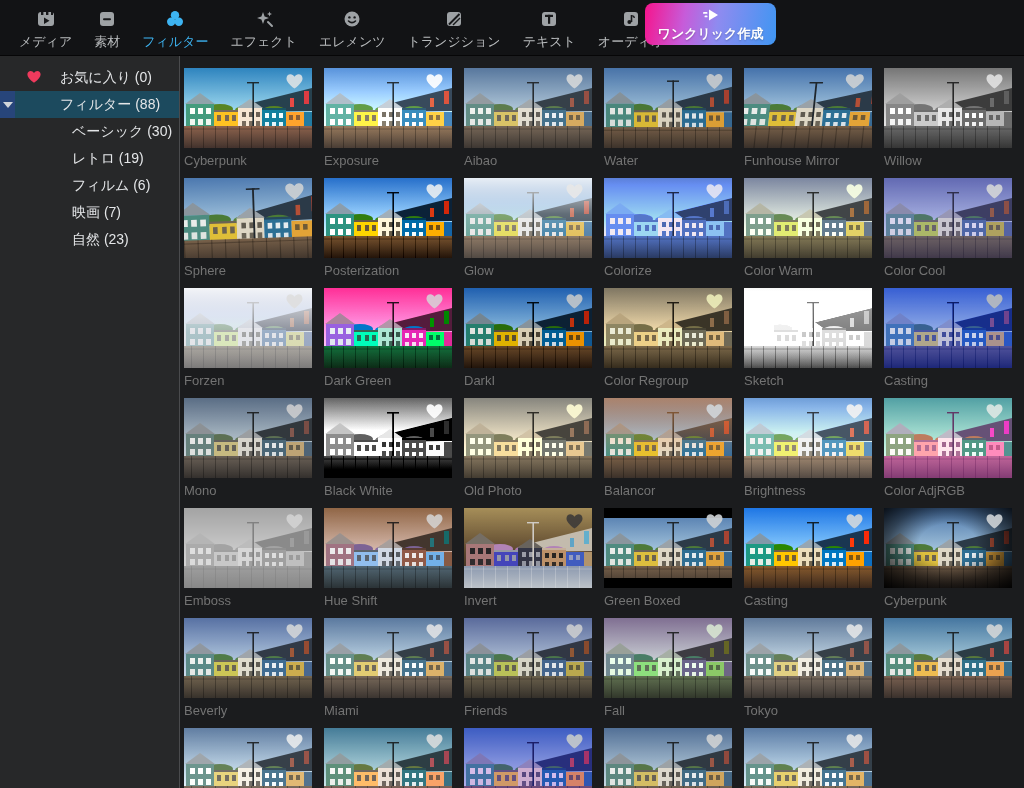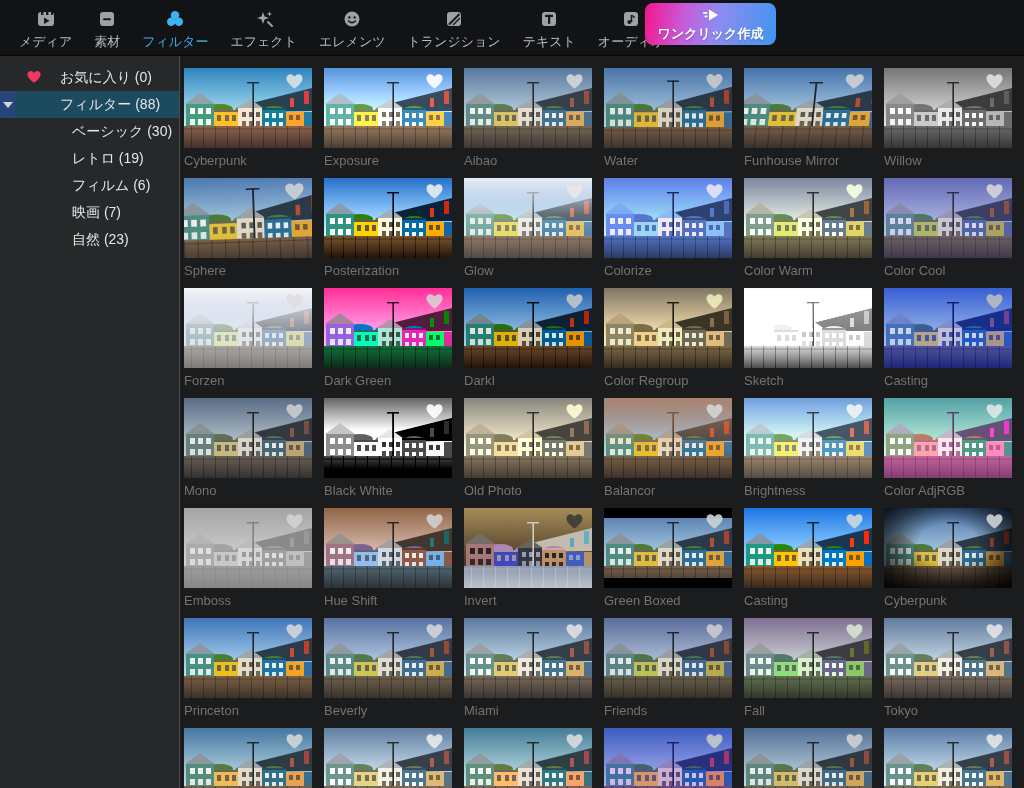--- a/index.html
+++ b/index.html
@@ -758,34 +758,20 @@
       <div class="ov"></div>
       <span class="fav-heart">
         <svg viewBox="0 0 20 18">
                 <use href="#heartP"></use>
               </svg>
       </span>
     </div>
     <div class="label">Cyberpunk</div>
   </div>
 
-  <div class="item">
-    <div class="thumb f-princeton">
-      <svg class="scene" viewBox="0 0 128 80" preserveAspectRatio="none">
-              <use href="#scene"></use>
-            </svg>
-      <div class="ov"></div>
-      <span class="fav-heart">
-        <svg viewBox="0 0 20 18">
-                <use href="#heartP"></use>
-              </svg>
-      </span>
-    </div>
-    <div class="label">Princeton</div>
-  </div>
 
   <div class="item">
     <div class="thumb f-beverly">
       <svg class="scene" viewBox="0 0 128 80" preserveAspectRatio="none">
               <use href="#scene"></use>
             </svg>
       <div class="ov"></div>
       <span class="fav-heart">
         <svg viewBox="0 0 20 18">
                 <use href="#heartP"></use>

